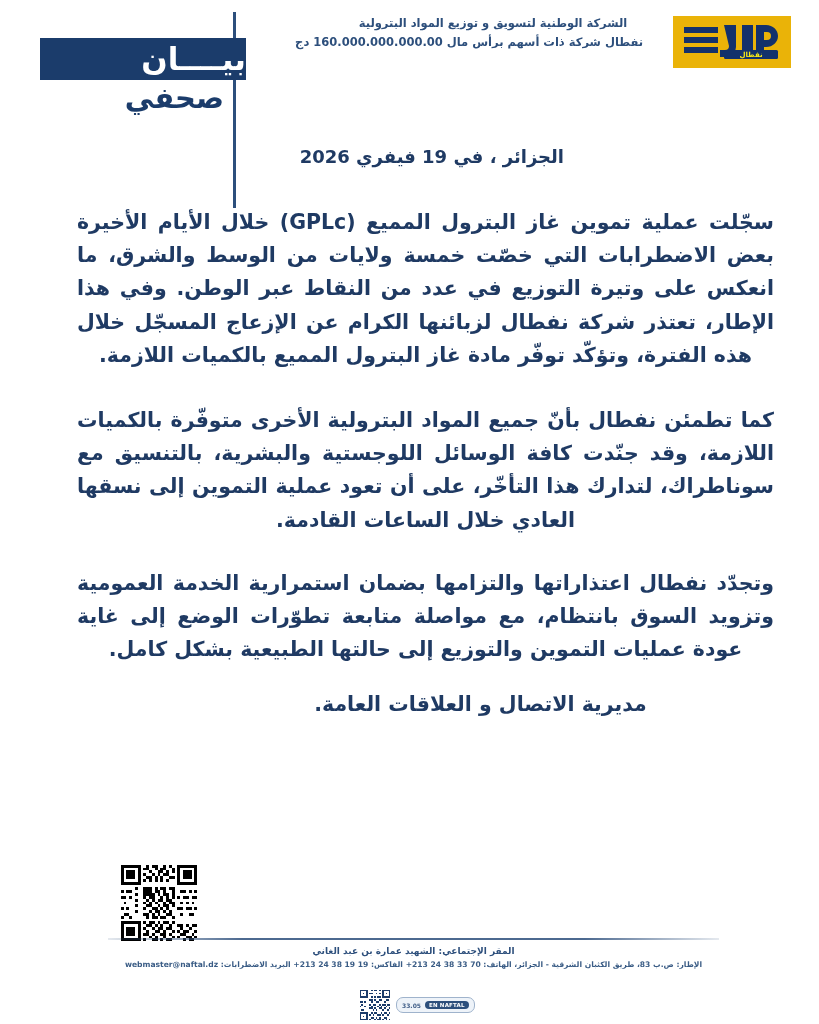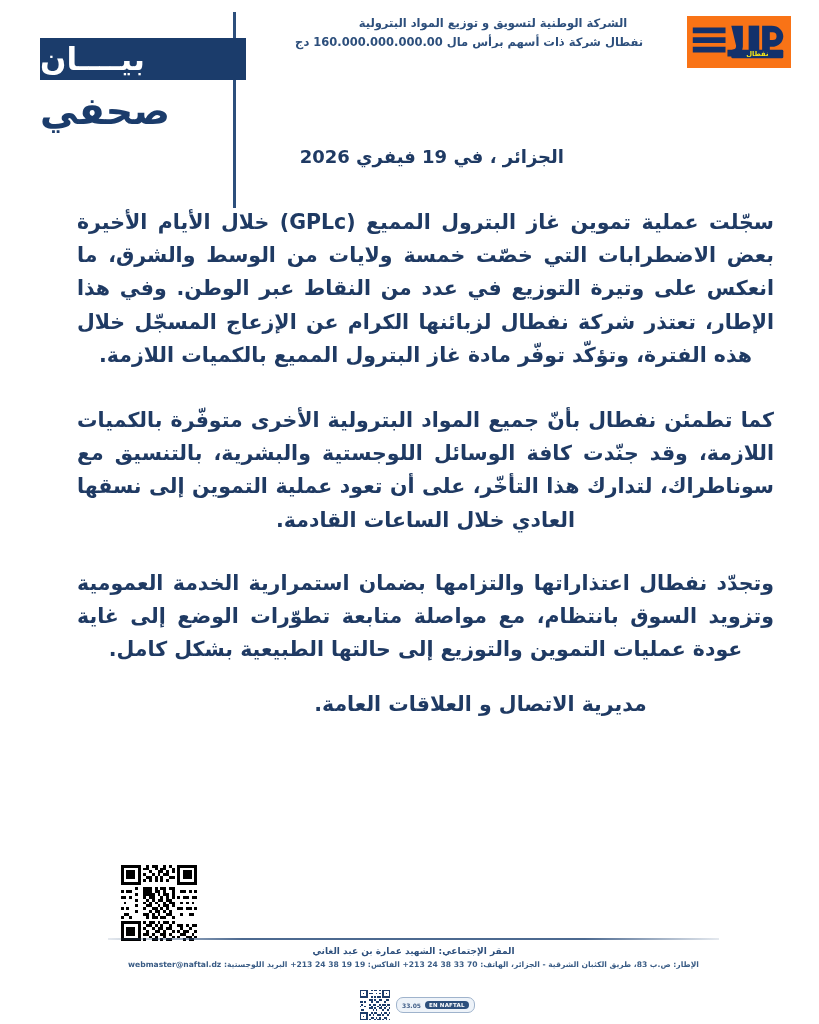--- a/index.html
+++ b/index.html
@@ -36,36 +36,36 @@
     width: 3px;
     height: 196px;
     background: #2d4f7c;
   }
 
   .banner-wrap {
     position: absolute;
     left: 40px;
     top: 38px;
     width: 206px;
-    text-align: left;
+    text-align: right;
   }
   .banner-bar {
     background: #1b3c6b;
     height: 42px;
     line-height: 42px;
     color: #ffffff;
     font-size: 31px;
     font-weight: bold;
     letter-spacing: 2px;
     white-space: nowrap;
   }
   .banner-sub {
-    margin-top: 10px;
+    margin-top: 2px;
     color: #1b3c6b;
-    font-size: 38px;
+    font-size: 29px;
     font-weight: bold;
     line-height: 1.15;
     padding-right: 22px;
   }
 
   .corp-text {
     position: absolute;
     right: 176px;
     top: 14px;
     width: 300px;
@@ -76,23 +76,23 @@
     line-height: 1.65;
     direction: rtl;
   }
   .corp-text .line2 { white-space: nowrap; }
 
   
   .logo {
     position: absolute;
     right: 28px;
     top: 16px;
-    width: 104px;
+    width: 118px;
     height: 52px;
-    background: #f97316;
+    background: #eab308;
     display: flex;
     align-items: center;
     justify-content: center;
   }
   .logo svg { display: block; }
 
   
   .date-line {
     position: absolute;
     top: 146px;
@@ -357,18 +357,18 @@
   <div class="footer">
     <div class="footer-rule"></div>
     <div class="footer-line1">المقر الإجتماعي:  الشهيد عمارة بن عبد الغاني</div>
     <div class="footer-line2">
       <span>الإطار:</span>
       <span>ص.ب 83، طريق الكثبان الشرقية - الجزائر،</span>
       <span>الهاتف:</span>
       <span class="ltr">+213 24 38 33 70</span>
       <span>الفاكس:</span>
       <span class="ltr">+213 24 38 19 19</span>
-      <span>البريد اللوجستية:</span>
+      <span>البريد الاضطرابات:</span>
       <span class="ltr">webmaster@naftal.dz</span>
     </div>
   </div>
 
 </div>
 
 </body></html>

